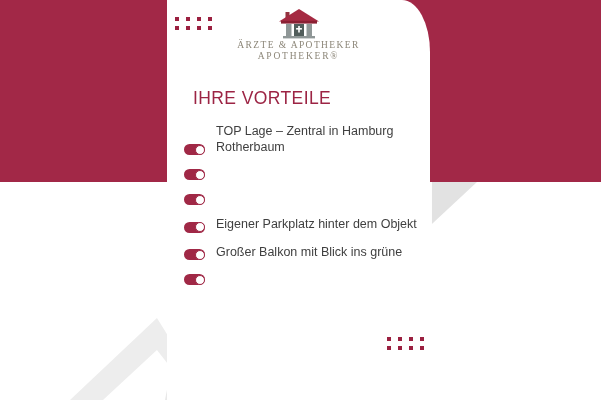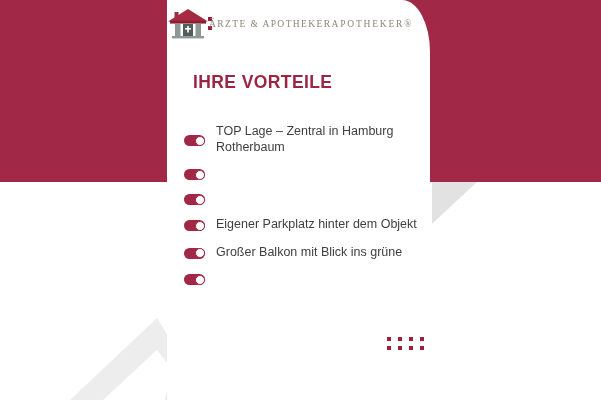--- a/index.html
+++ b/index.html
@@ -25,32 +25,32 @@
   .card{position:absolute;left:167px;top:0;width:263px;height:400px;background:#ffffff;
     border-top-right-radius:28px 52px}
 
   
   .dots{position:absolute;display:grid;grid-template-columns:repeat(4,4px);grid-auto-rows:4px;gap:5px 7px}
   .dots-tl{left:8px;top:17px}
   .dots-br{left:220px;top:337px}
   .dot{width:4px;height:4px;background:#9B2040}
 
   
-  .logo{position:absolute;left:0;top:9px;width:100%;display:flex;align-items:center}
+  .logo{position:absolute;left:0;top:9px;width:100%;display:flex;flex-direction:column;align-items:center}
   .logo-text{font-family:"Liberation Serif",serif;color:#8C8678;font-size:9.5px;
     letter-spacing:1.4px;line-height:11px;text-align:center;white-space:nowrap}
   .logo-text.l2{letter-spacing:1.8px}
 
   
-  .heading{position:absolute;left:26px;top:72px;font-size:17.5px;font-weight:bold;
+  .heading{position:absolute;left:26px;top:88px;font-size:17.5px;font-weight:normal;
     color:#9C2444;letter-spacing:.4px}
 
   
   .benefits{position:absolute;left:17px;top:124px;width:242px;list-style:none;margin:0;padding:0}
-  .benefit{display:flex;align-items:center;margin-bottom:12px}
+  .benefit{display:flex;align-items:flex-end;margin-bottom:12px}
   .toggle{flex:0 0 auto;width:21px;height:11px;border-radius:6px;background:#A02846;
     position:relative;margin-top:2px;margin-right:11px}
   .toggle::after{content:"";position:absolute;right:0;top:.5px;width:8px;height:8px;
     background:#fff;border:1px solid #A02846;border-radius:50%}
   .benefit-text{font-size:12.5px;line-height:15.5px;color:#3F3F3F;max-width:208px}
 </style>
 </head>
 <body>
 
 <div class="band"></div>

